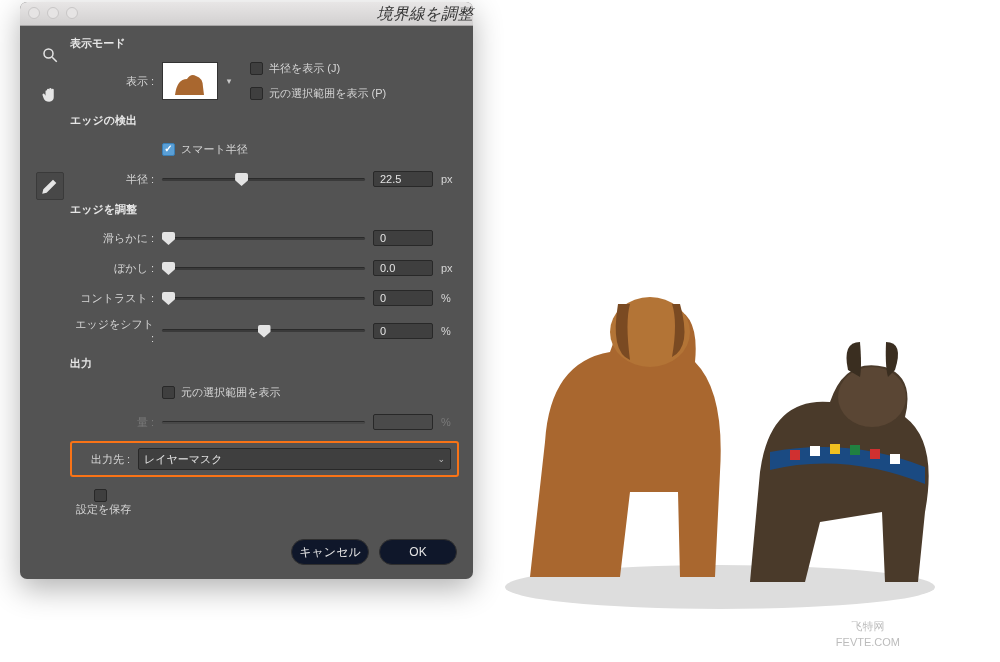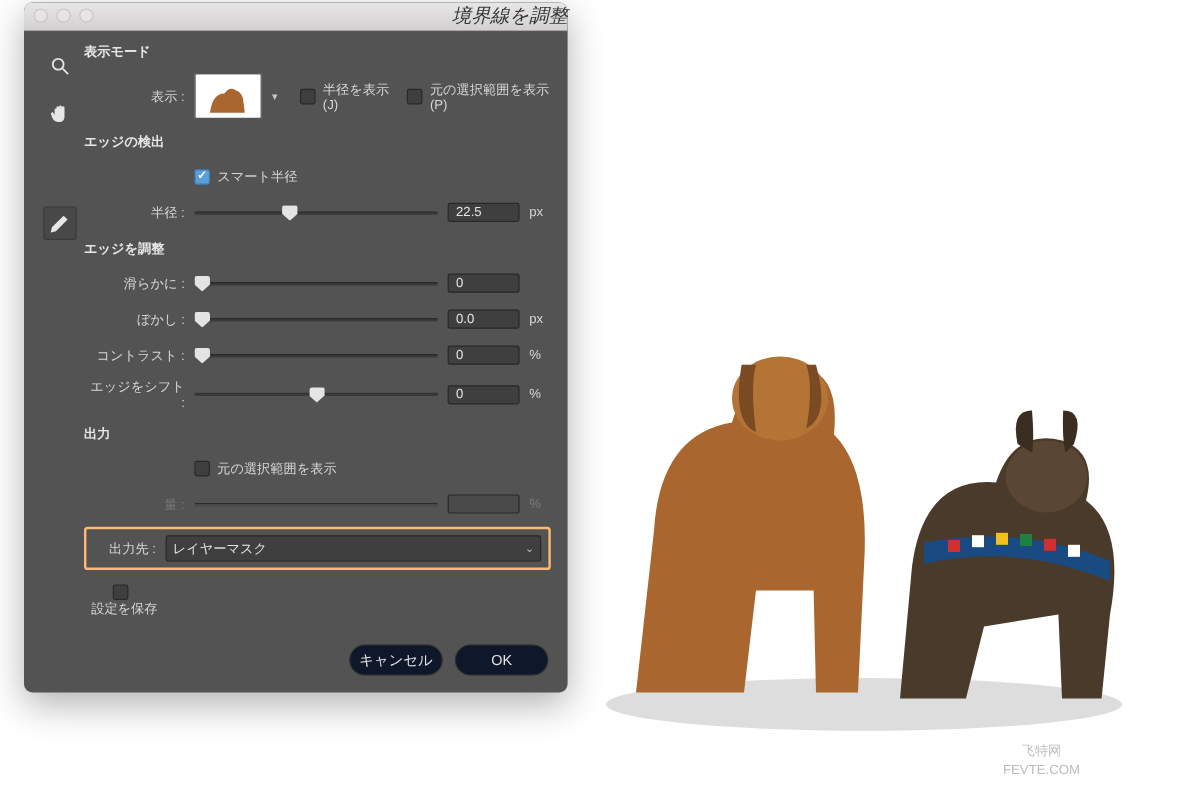--- a/index.html
+++ b/index.html
@@ -80,21 +80,21 @@
   }
 
   .num-input {
     width: 60px; height: 16px; background: #3f3f3f; border: 1px solid #282828;
     color: #e4e4e4; font-size: 11px; padding: 0 6px; border-radius: 2px;
     display: flex; align-items: center;
   }
   .unit { width: 18px; font-size: 11px; color: #d6d6d6; }
 
   .highlight-box {
-    border: 2px solid #fdba74; border-radius: 3px; padding: 5px 6px;
+    border: 2px solid #f97316; border-radius: 3px; padding: 5px 6px;
     margin-top: 2px;
   }
   .select {
     flex: 1; height: 22px; background: #3f3f3f; border: 1px solid #282828;
     border-radius: 2px; display: flex; align-items: center; justify-content: space-between;
     padding: 0 5px; font-size: 11px; color: #e4e4e4;
   }
   .select-chev { font-size: 9px; color: #bababa; }
 
   .disabled { color: #7a7a7a; }
@@ -194,21 +194,21 @@
           <div class="row-content">
             <div style="display:flex; align-items:stretch;">
               <div class="thumb">
                 <svg viewBox="0 0 56 38" width="56" height="38">
                   <rect width="56" height="38" fill="#ffffff"></rect>
                   <path d="M 12 32 Q 14 16 24 16 Q 28 10 33 13 Q 40 15 40 24 L 41 32 Z" fill="#a9672f"></path>
                 </svg>
               </div>
               <div class="thumb-chev">▾</div>
             </div>
-            <div style="display:flex; flex-direction:row; gap:10px; margin-left:6px;">
+            <div style="display:flex; flex-direction:column; gap:10px; margin-left:6px;">
               <label style="display:flex; align-items:center;">
                 <span class="checkbox"></span>
                 <span class="cb-label">半径を表示 (J)</span>
               </label>
               <label style="display:flex; align-items:center;">
                 <span class="checkbox"></span>
                 <span class="cb-label">元の選択範囲を表示 (P)</span>
               </label>
             </div>
           </div>

